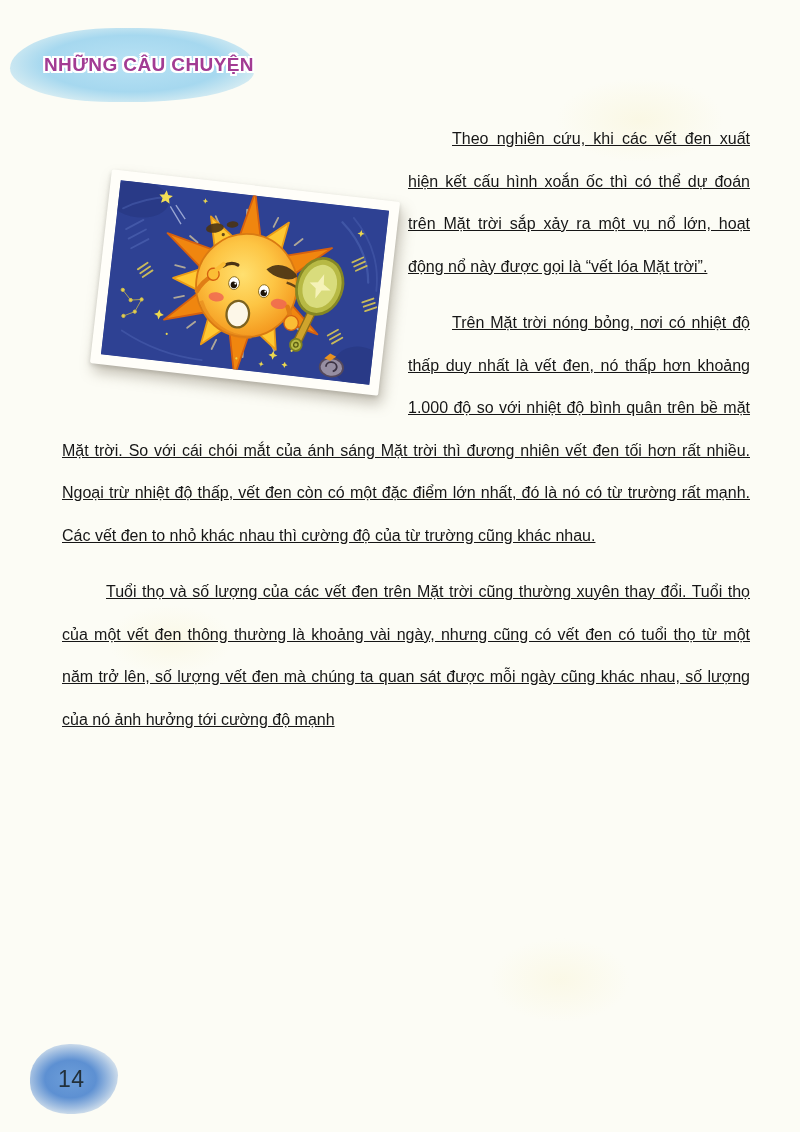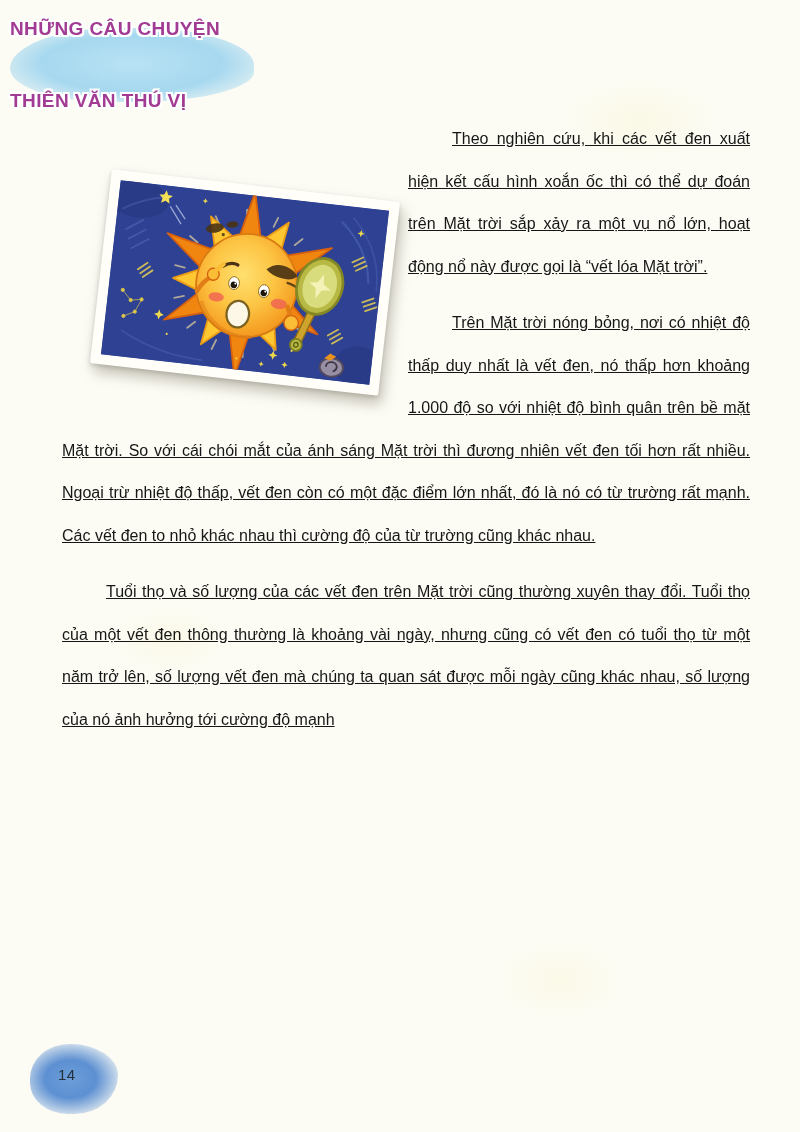--- a/index.html
+++ b/index.html
@@ -11,21 +11,21 @@
       radial-gradient(ellipse 120px 60px at 640px 120px, rgba(247,240,198,.35), transparent 70%),
       radial-gradient(ellipse 90px 50px at 170px 640px, rgba(247,240,198,.3), transparent 70%),
       radial-gradient(ellipse 100px 60px at 560px 980px, rgba(247,240,198,.3), transparent 70%),
       #fcfcf5;
     overflow:hidden;
   }
 
   
   .logo {
     position:absolute; left:10px; top:28px; width:244px; height:74px;
-    display:flex; flex-direction:column; align-items:flex-start; justify-content:center;
+    display:flex; flex-direction:column; align-items:flex-end; justify-content:center;
     background:radial-gradient(ellipse at 50% 48%, #b9e2f4 0%, #a6d8ef 52%, rgba(166,216,239,.5) 74%, rgba(166,216,239,0) 95%);
     border-radius: 48% 52% 55% 45% / 60% 55% 45% 50%;
     gap: 48px;
   }
   .logo .line {
     color:#a23b93; font-weight:bold; font-size:19px; line-height:24px; letter-spacing:.4px;
     text-shadow:-2px -2px 0 #fff, 2px -2px 0 #fff, -2px 2px 0 #fff, 2px 2px 0 #fff,
                  0 -2px 0 #fff, 0 2px 0 #fff, -2px 0 0 #fff, 2px 0 0 #fff;
     white-space:nowrap;
   }
@@ -51,29 +51,28 @@
   .polaroid svg { width:100%; height:100%; display:block; }
 
   
   .page-badge {
     position:absolute; left:30px; top:1044px; width:88px; height:70px;
     background:radial-gradient(ellipse at 46% 50%, #6d9ed9 0%, #5d90d2 38%, rgba(93,144,210,.55) 60%, rgba(93,144,210,.15) 78%, transparent 90%);
     border-radius:50% 60% 55% 48% / 55% 50% 62% 50%;
   }
   .page-badge .num {
     position:absolute; left:28px; top:22px;
-    font-size:15px; color:#22303a; letter-spacing:.5px;
+    font-size:23px; color:#22303a; letter-spacing:.5px;
   }
 </style>
 </head>
 <body>
 
 <div class="logo">
   <span class="line">NHỮNG CÂU CHUYỆN</span>
-  <span class="line">THIÊN VĂN THÚ VỊ</span>
 </div>
 
 <div class="content">
 
   <div class="photo-float">
     <div class="polaroid">
       <svg id="sun-art" viewBox="0 0 300 190" preserveAspectRatio="none">
         <defs>
           <radialGradient id="sunBody" cx="45%" cy="40%" r="70%">
             <stop offset="0%" stop-color="#ffe070"></stop>

